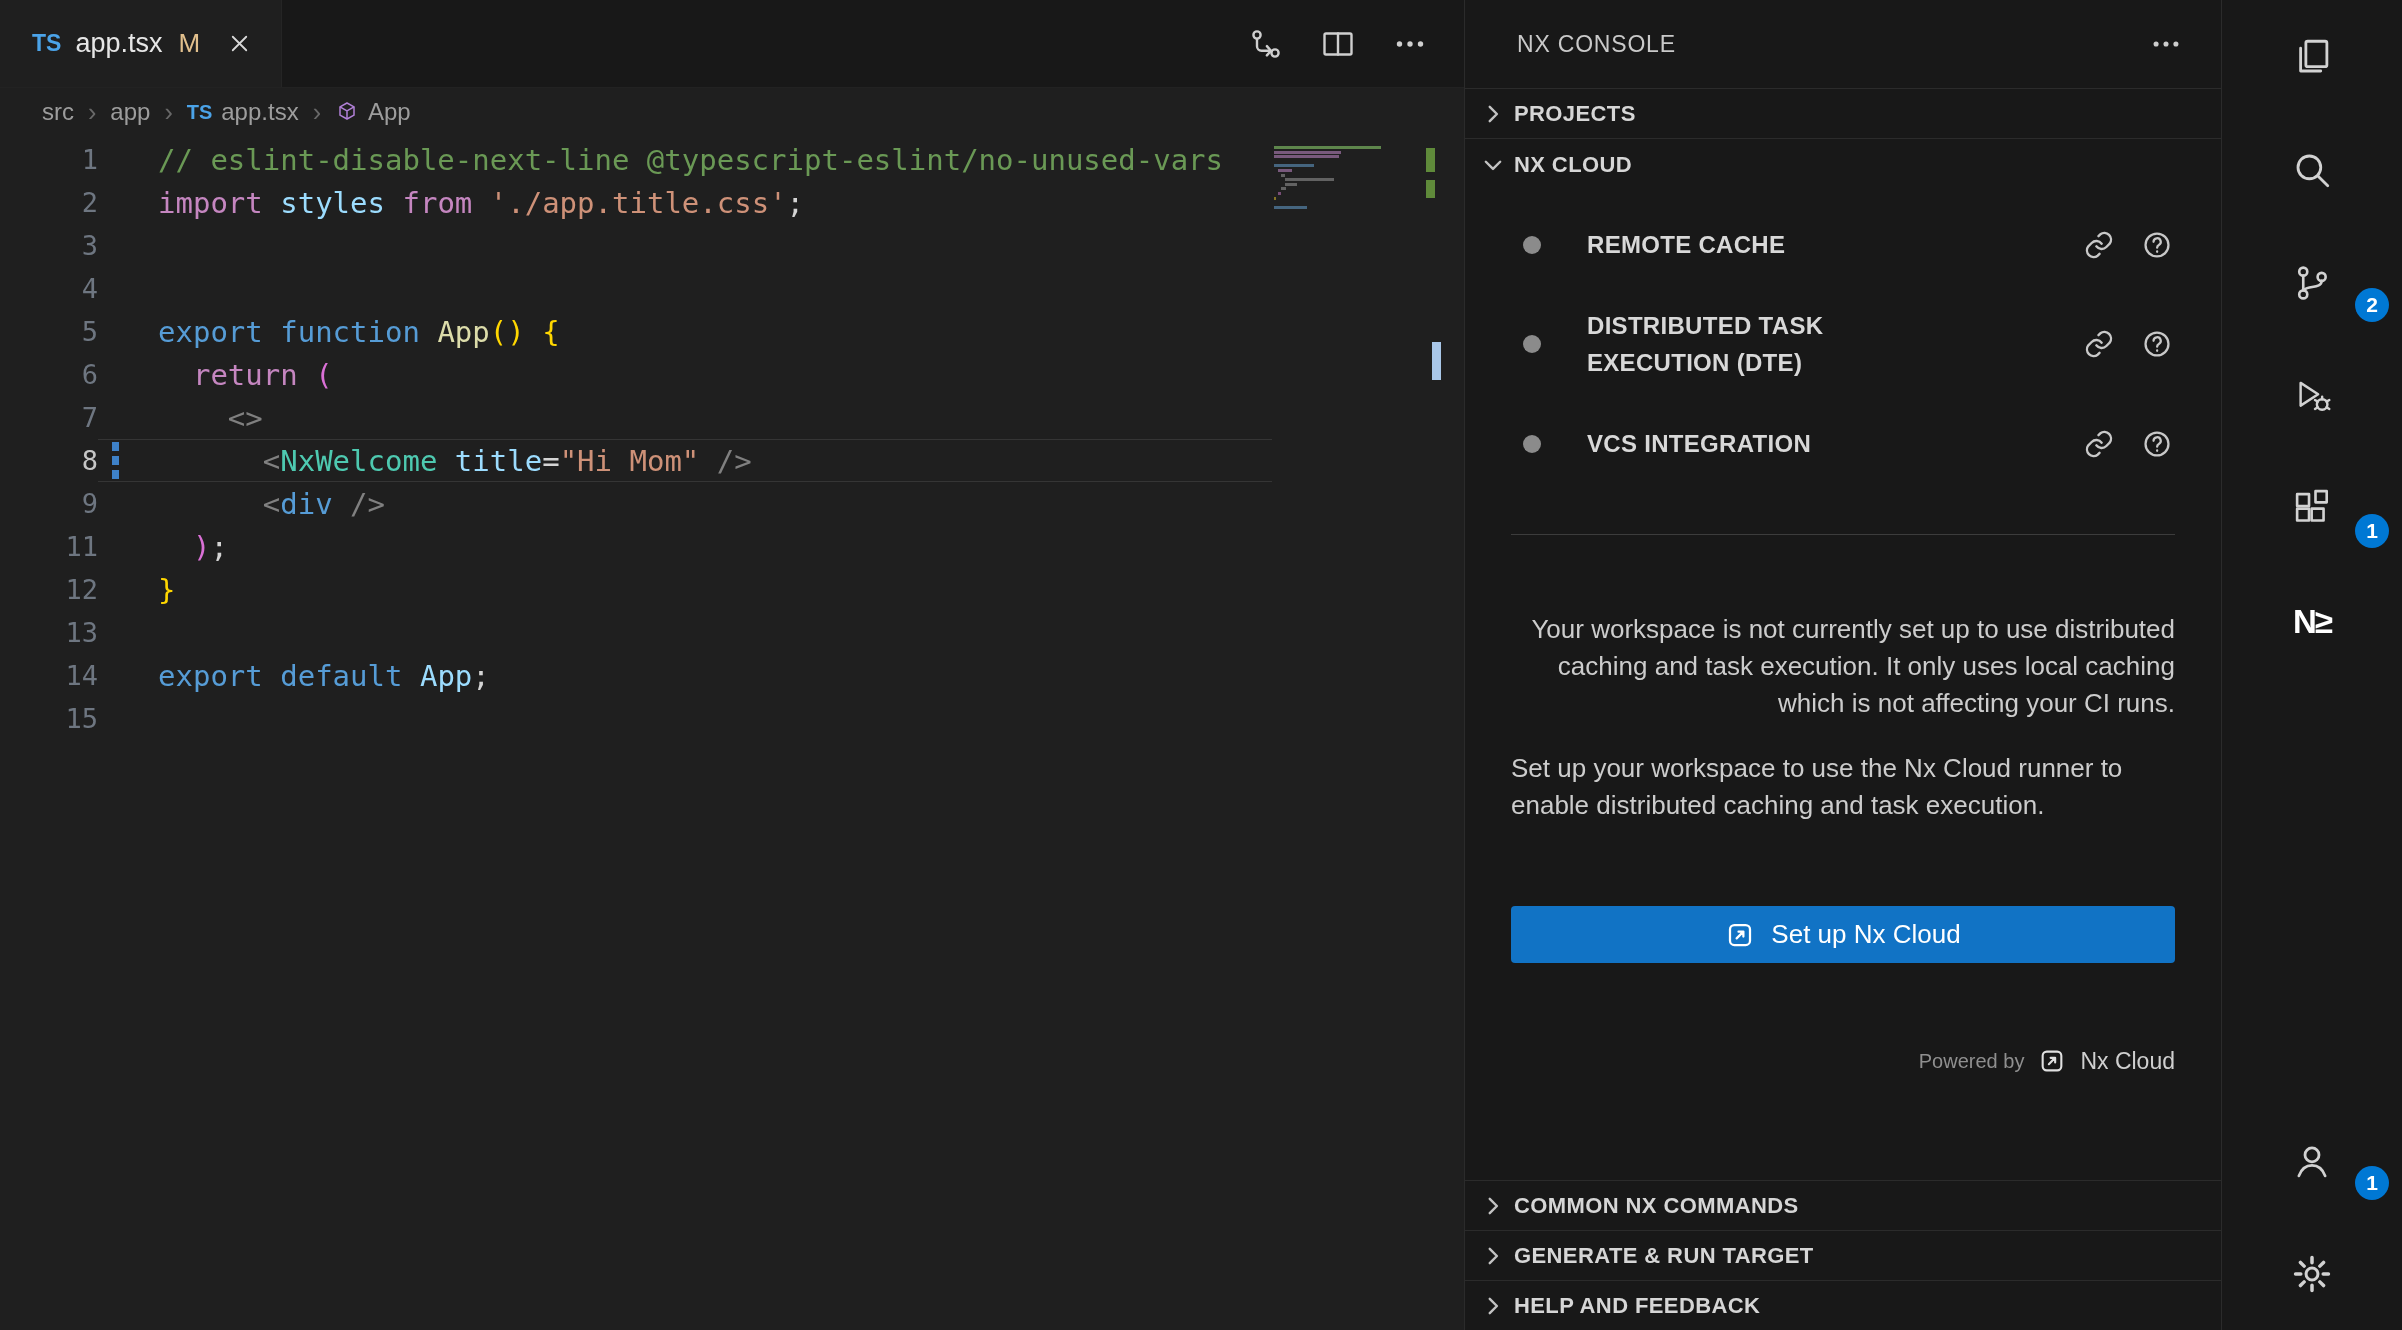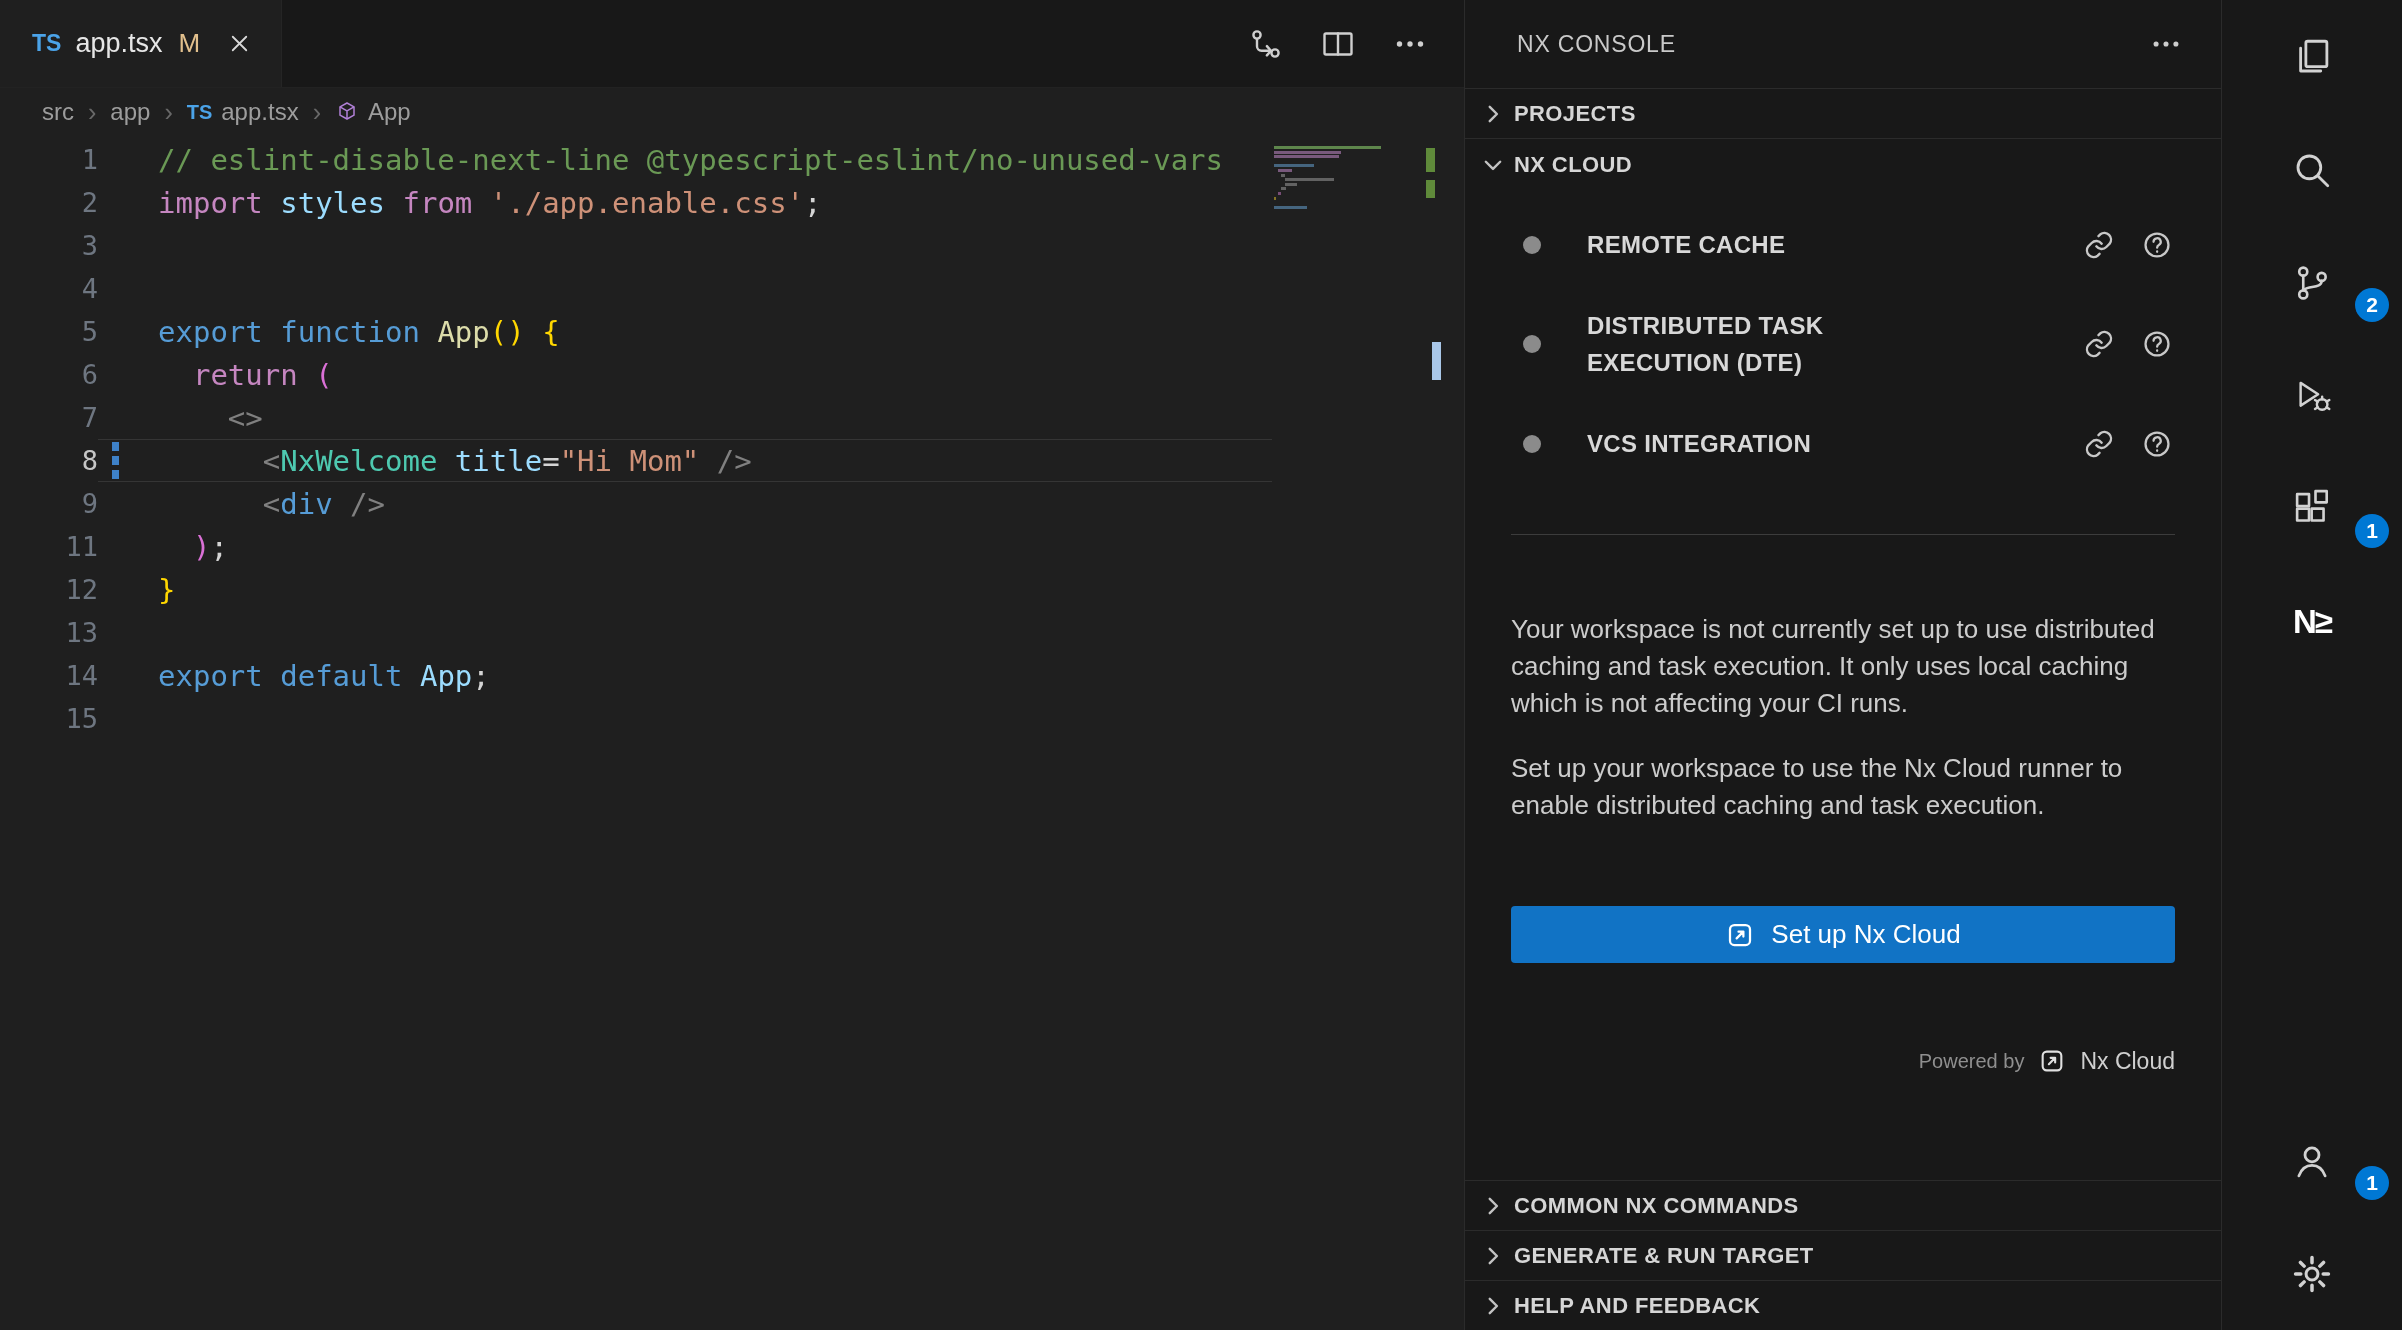--- a/index.html
+++ b/index.html
@@ -65,21 +65,21 @@
 
   .tree-item { display:flex; align-items:center; padding:22px 0; cursor:pointer; }
   .tree-item:first-child { margin-top:14px; }
   .dot { width:18px; height:18px; border-radius:50%; background:#8b8b8b; margin-left:58px; flex:none; }
   .tree-label { margin-left:46px; width:312px; font-size:24px; font-weight:600; color:#d8d8d8; line-height:37px; letter-spacing:.3px; }
   .tree-icons { margin-left:auto; display:flex; align-items:center; gap:26px; padding-right:48px; color:#c8c8c8; }
   .tree-icons span { display:flex; cursor:pointer; }
 
   .divider { border-top:1px solid #3c3c3c; margin:50px 46px 0; }
   .desc { margin:0 46px; font-size:26px; line-height:37px; color:#cccccc; }
-  .desc-1 { margin-top:76px; }
+  .desc-1 { margin-top:76px;text-align:right; }
   .desc-2 { margin-top:28px; }
 
   .setup-btn { margin:82px 46px 0; height:57px; flex:none; background:#1173c5; border:none; border-radius:4px; display:flex; align-items:center; justify-content:center; gap:16px; color:#ffffff; font-size:26px; font-family:inherit; cursor:pointer; }
   .setup-btn .btn-ico { display:flex; }
 
   .powered { margin:84px 46px 0; display:flex; align-items:center; justify-content:flex-end; gap:14px; }
   .powered-label { font-size:20px; color:#8f8f8f; }
   .powered-logo { color:#e0e0e0; display:flex; }
   .powered-brand { font-size:23px; color:#cfcfcf; }
 
@@ -162,21 +162,21 @@
     </div>
 
   <div class="code-area">
     <div>
         <div class="code-line">
           <span class="ln">1</span>
           <span class="lt"><span class="tk-comment">// eslint-disable-next-line @typescript-eslint/no-unused-vars</span></span>
         </div>
         <div class="code-line">
           <span class="ln">2</span>
-          <span class="lt"><span class="tk-kw">import</span><span class="tk-pl"> </span><span class="tk-var">styles</span><span class="tk-pl"> </span><span class="tk-kw">from</span><span class="tk-pl"> </span><span class="tk-str">'./app.enable.css'</span><span class="tk-pl">;</span></span>
+          <span class="lt"><span class="tk-kw">import</span><span class="tk-pl"> </span><span class="tk-var">styles</span><span class="tk-pl"> </span><span class="tk-kw">from</span><span class="tk-pl"> </span><span class="tk-str">'./app.title.css'</span><span class="tk-pl">;</span></span>
         </div>
         <div class="code-line">
           <span class="ln">3</span>
         </div>
         <div class="code-line">
           <span class="ln">4</span>
           <span class="lt"></span>
         </div>
         <div class="code-line">
           <span class="ln">5</span>

